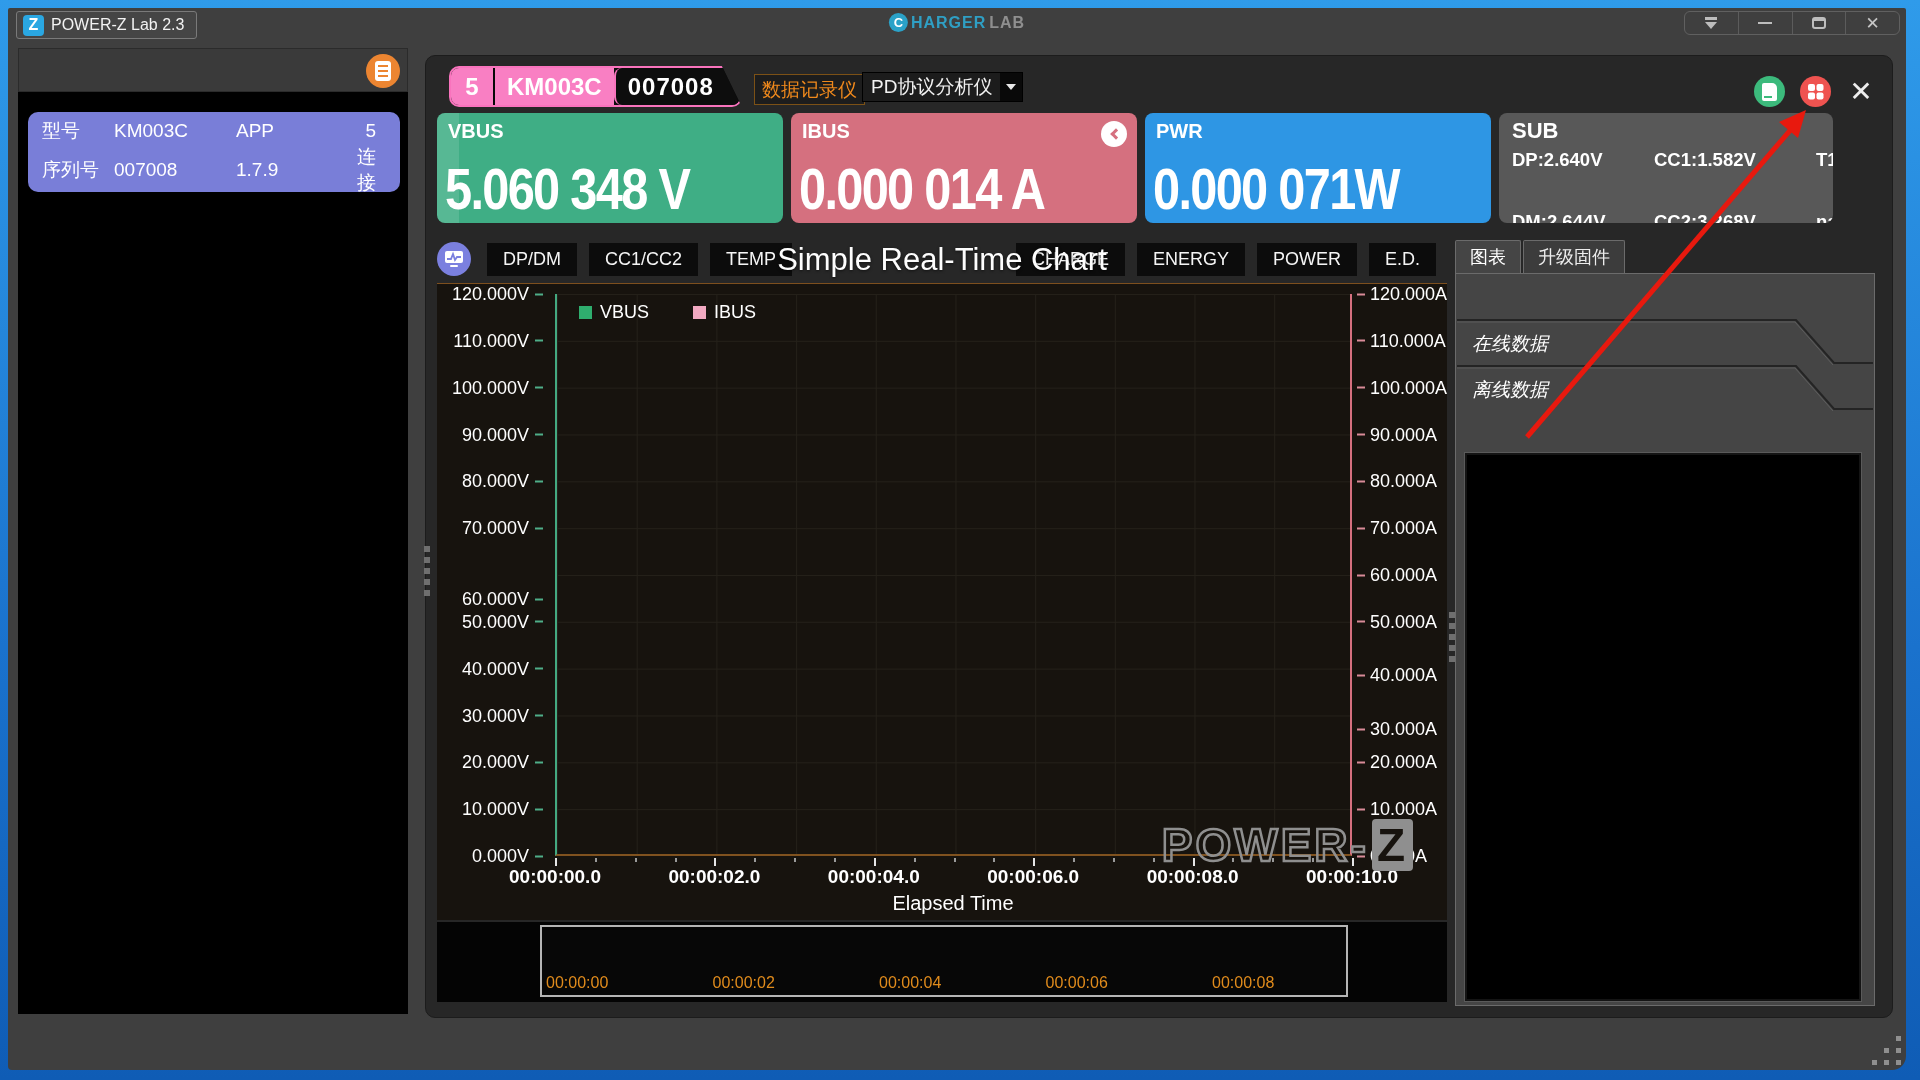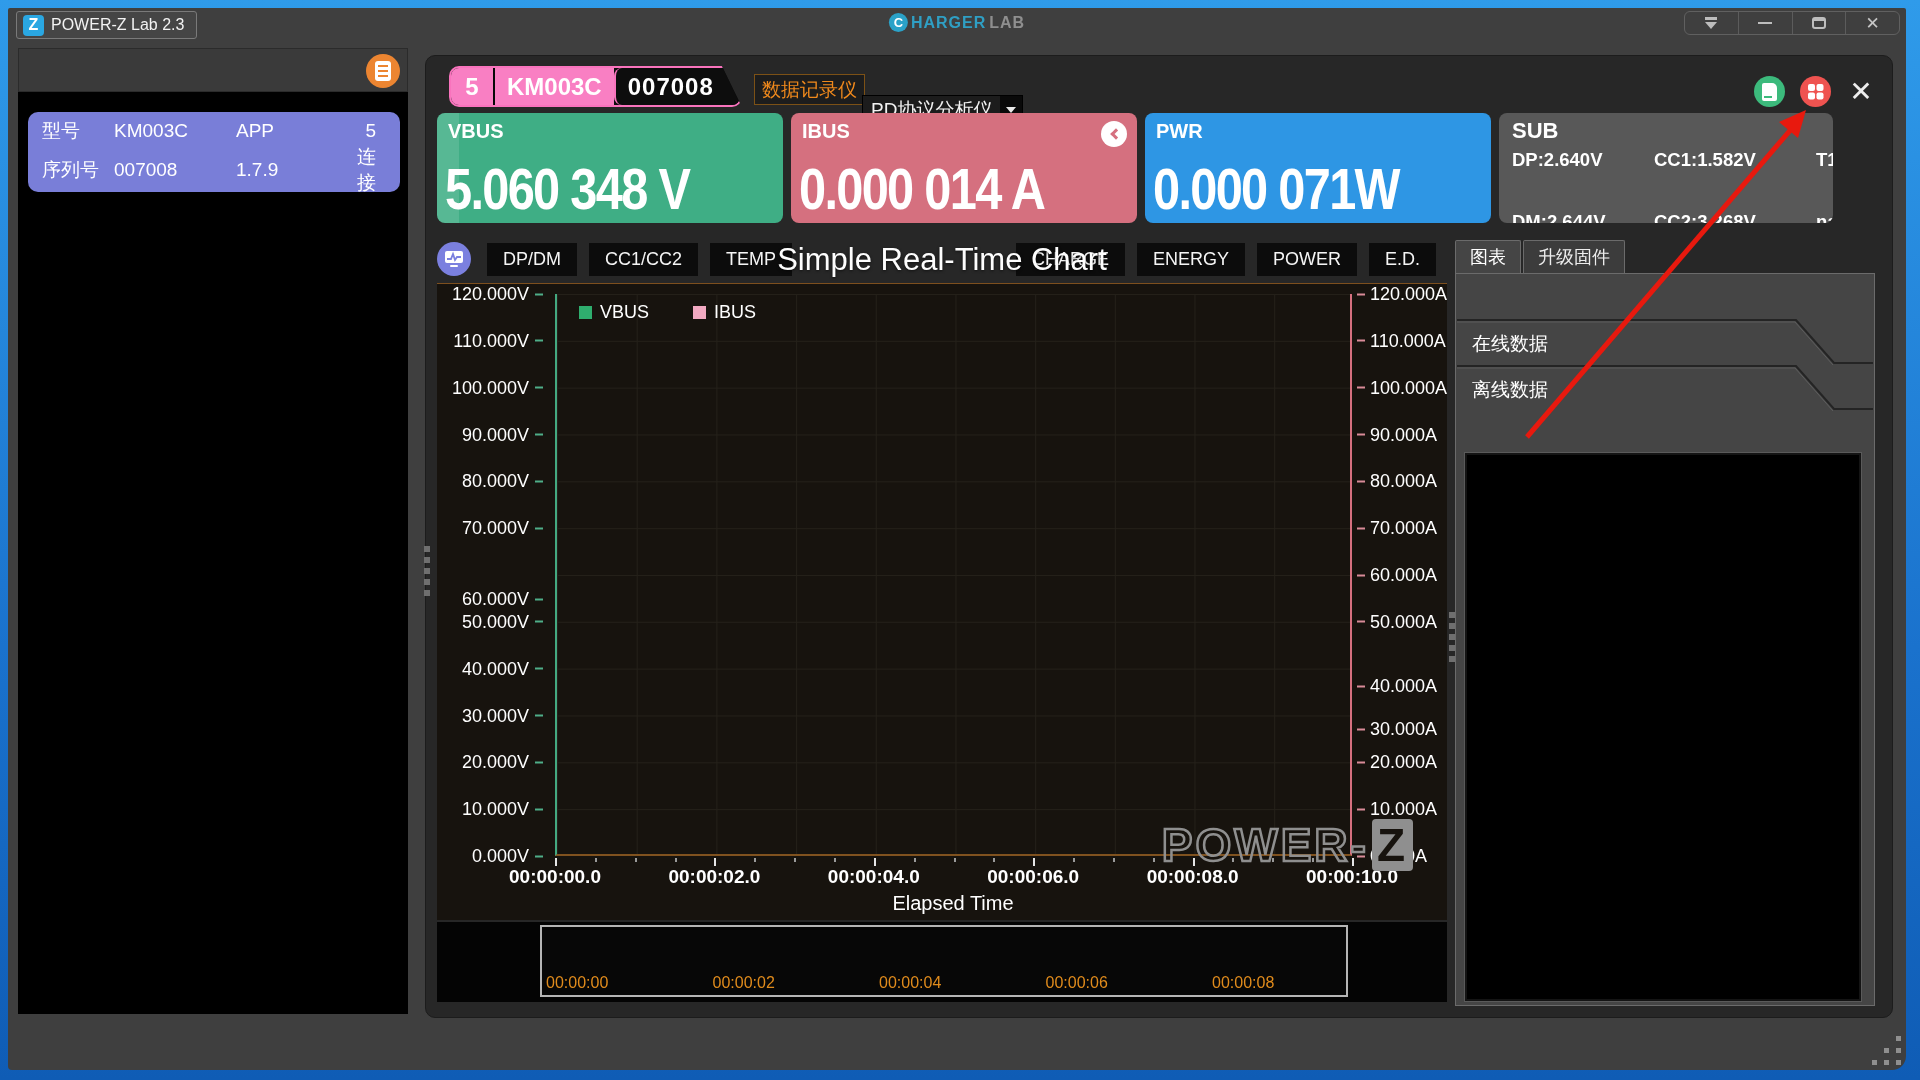--- a/index.html
+++ b/index.html
@@ -60,21 +60,21 @@
   .seg-index { background:#f97fc3; width:42px; display:flex; align-items:center; justify-content:center;
     font-size:24px; font-weight:bold; }
   .seg-div { width:2px; background:rgba(0,0,0,.45); }
   .seg-model { background:#f97fc3; display:flex; align-items:center; padding:0 12px; font-size:24px; font-weight:bold; }
   .seg-serial { background:#0d0d0d; display:flex; align-items:center; padding:0 26px 0 12px; font-size:24px;
     font-weight:bold; letter-spacing:1px; border-left:2px solid #f973bd; border-radius:8px 0 0 8px; }
 
   .btn-logger { position:absolute; left:754px; top:74px; height:31px; display:flex; align-items:center;
     padding:0 7px; color:#f0891c; font-size:19px; background:#1d1d1d; border:1px solid #7c5116; }
   .sel-pd { position:absolute; left:862px; top:72px; height:30px; display:flex; align-items:center;
-    background:#1c1c1c; border:1px solid #000;margin-top:23px; }
+    background:#1c1c1c; border:1px solid #000; }
   .sel-pd .lbl { padding:0 8px; font-size:19px; color:#f2f2f2; }
   .sel-pd .dd { width:22px; height:100%; background:#090909; display:flex; align-items:center; justify-content:center; }
   .sel-pd .dd::after { content:""; border-left:5px solid transparent; border-right:5px solid transparent;
     border-top:6px solid #e8e8e8; }
 
   .circle-btn { position:absolute; width:31px; height:31px; border-radius:50%; display:flex; align-items:center;
     justify-content:center; }
   .cb-green { left:1754px; top:76px; background:#3cba7c; }
   .cb-red   { left:1800px; top:76px; background:#ef5350; }
   .doc-glyph { width:15px; height:18px; background:#fff; border-radius:2px 5px 2px 2px; position:relative; }
@@ -150,21 +150,21 @@
     background:#070707; }
   .tl-label { position:absolute; bottom:3px; font-size:16px; color:#e08b1c; white-space:nowrap; }
 
   
   .rp-tabs { position:absolute; left:1455px; top:240px; display:flex; }
   .rtab { height:34px; line-height:32px; padding:0 14px; font-size:18px; color:#ededed; background:#3c3c3c;
     border:1px solid #6b6b6b; border-bottom:none; border-radius:2px 2px 0 0; margin-right:2px; }
   .rtab.active { background:#454545; color:#fff; }
   .rp-body { position:absolute; left:1455px; top:273px; width:420px; height:733px; background:#454545;
     border:1px solid #6b6b6b; }
-  .rsection { position:absolute; left:0; width:418px; height:62px; }
+  .rsection { position:absolute; left:0; width:418px; height:62px;font-style:italic; }
   .rsection svg { position:absolute; left:0; top:0; }
   .rsection span { position:absolute; left:16px; top:12px; font-size:19px; color:#fff; }
   .log-box { position:absolute; left:9px; top:179px; width:396px; height:548px; background:#000;
     border:2px solid #141414; box-shadow:0 0 0 1px #5a5a5a; }
 
   
   .vgrip { position:absolute; width:7px; display:flex; flex-direction:column; gap:5px; }
   .vgrip i { display:block; width:6px; height:6px; background:#6f6f6f; }
   .grip-left { left:424px; top:546px; }
   .grip-right { left:1449px; top:612px; }
@@ -315,21 +315,21 @@
       </div>
     <div id="yright">
         <div class="ylab" style="top: 0px;">120.000A</div>
         <div class="ylab" style="top: 46.8333px;">110.000A</div>
         <div class="ylab" style="top: 93.6667px;">100.000A</div>
         <div class="ylab" style="top: 140.5px;">90.000A</div>
         <div class="ylab" style="top: 187.333px;">80.000A</div>
         <div class="ylab" style="top: 234.167px;">70.000A</div>
         <div class="ylab" style="top: 281px;">60.000A</div>
         <div class="ylab" style="top: 327.833px;">50.000A</div>
-        <div class="ylab" style="top: 392px;">40.000A</div>
+        <div class="ylab" style="top: 381px;">40.000A</div>
         <div class="ylab" style="top: 435px;">30.000A</div>
         <div class="ylab" style="top: 468.333px;">20.000A</div>
         <div class="ylab" style="top: 515.167px;">10.000A</div>
         <div class="ylab" style="top: 562px;">0.000A</div>
       </div>
     <div id="legend">
         <span class="lg-item">
           <span class="lg-sw" style="background: rgb(47, 174, 110);"></span>
           <span>VBUS</span>
         </span>

